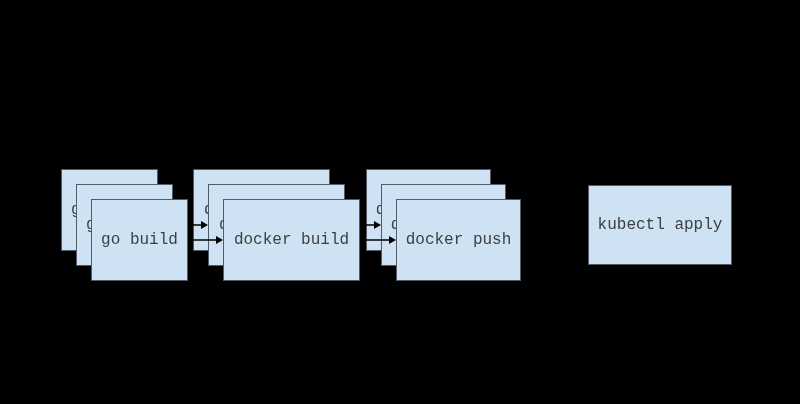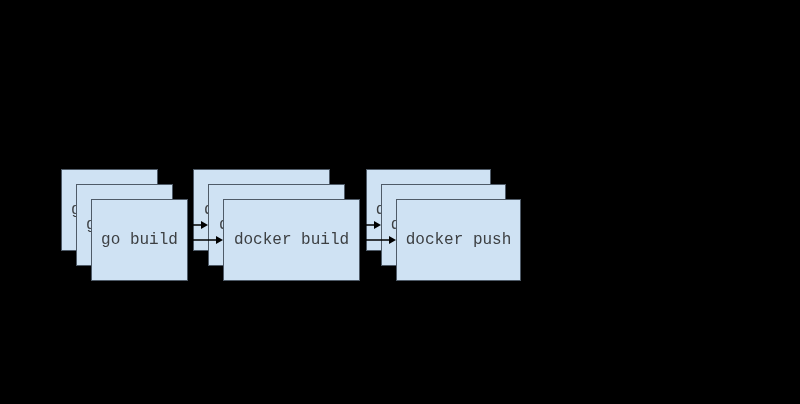--- a/index.html
+++ b/index.html
@@ -87,20 +87,23 @@
     </div>
     <div class="box p-c1">
       <span class="lbl">docker push</span>
     </div>
     <div class="box p-c2">
       <span class="lbl">docker push</span>
     </div>
   </div>
 
   
+  <div class="box p-d">
+    <span class="lbl">kubectl apply</span>
+  </div>
 
   
   <svg class="arrows" viewBox="0 0 800 404" xmlns="http://www.w3.org/2000/svg">
 
     <g>
       <line class="arrow-line" x1="189" y1="225" x2="201" y2="225"></line>
       <polygon class="arrow-head" points="201,221 208,225 201,229"></polygon>
     </g>
     <g>
       <line class="arrow-line" x1="188" y1="240" x2="216" y2="240"></line>

